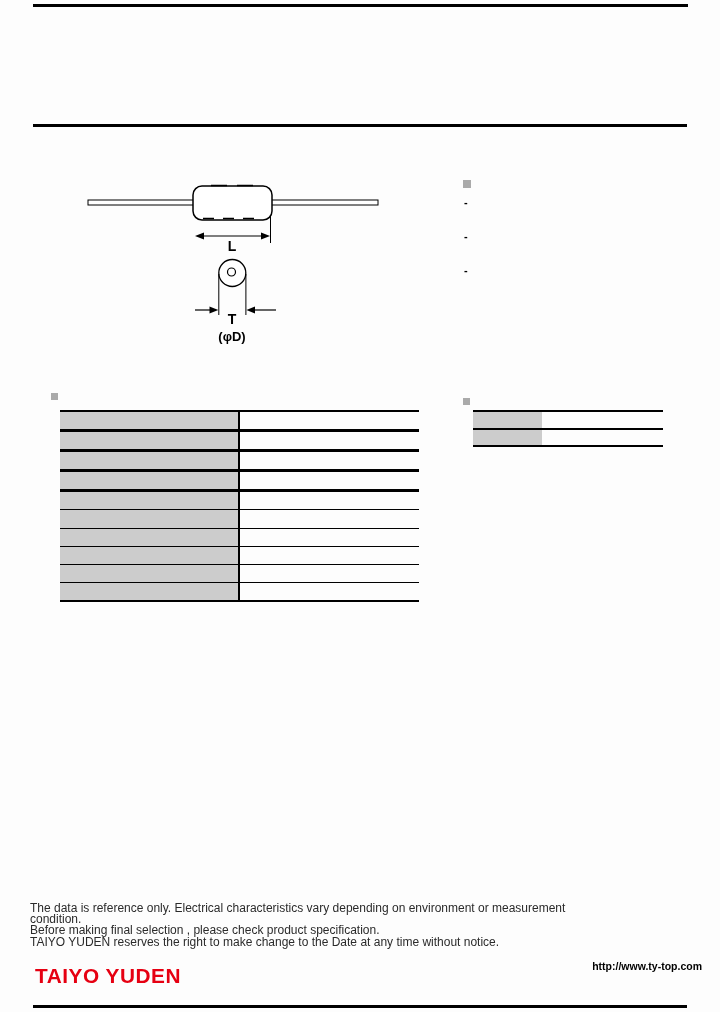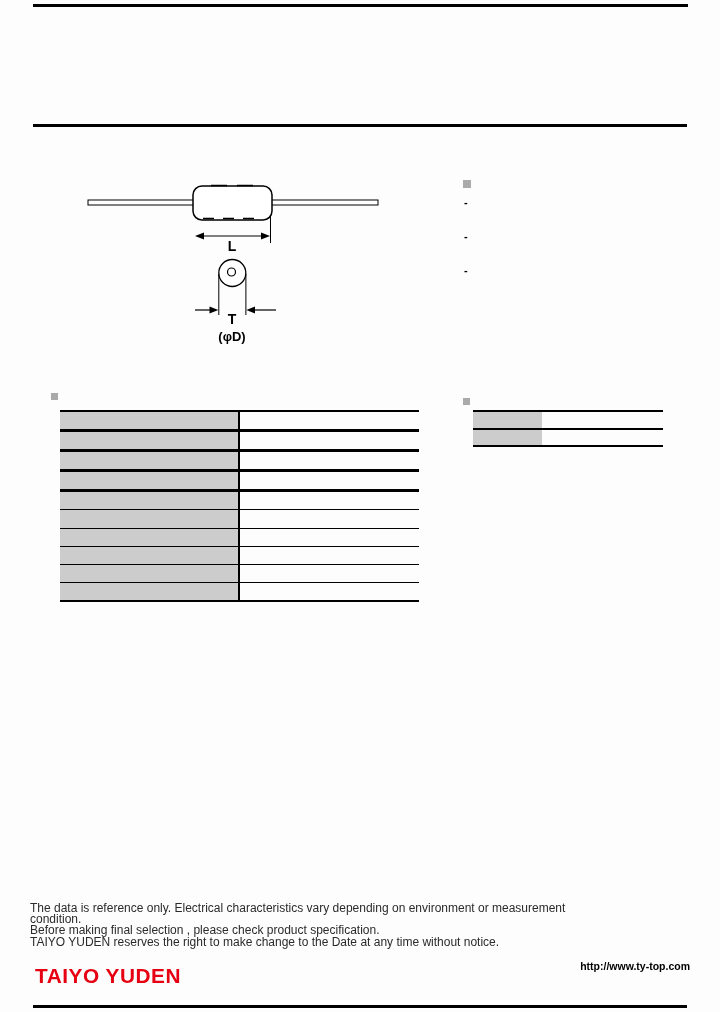--- a/index.html
+++ b/index.html
@@ -49,21 +49,21 @@
     display:flex;flex-direction:column;box-sizing:border-box;
     border-top:2px solid #000;border-bottom:2px solid #000;
   }
   .mini-row{flex:1;display:flex;box-sizing:border-box;}
   .mini-row + .mini-row{border-top:2px solid #000;}
   .mini-cell-label{width:69px;background:#cccccc;}
   .mini-cell-value{flex:1;}
 
   
   .notes{left:30px;top:903px;width:560px;font-size:12px;line-height:11.2px;color:#2b2b2b;}
-  .site-url{right:30px;top:960px;font-size:10.5px;font-weight:bold;color:#000;}
+  .site-url{right:18px;top:960px;font-size:10.5px;font-weight:bold;color:#000;}
   .logo{
     left:35px;top:965px;font-size:20px;font-weight:bold;color:#e60012;
     letter-spacing:.5px;transform:scaleX(1.04);transform-origin:left center;
   }
 </style>
 </head>
 <body>
 
 <div class="page">
 

